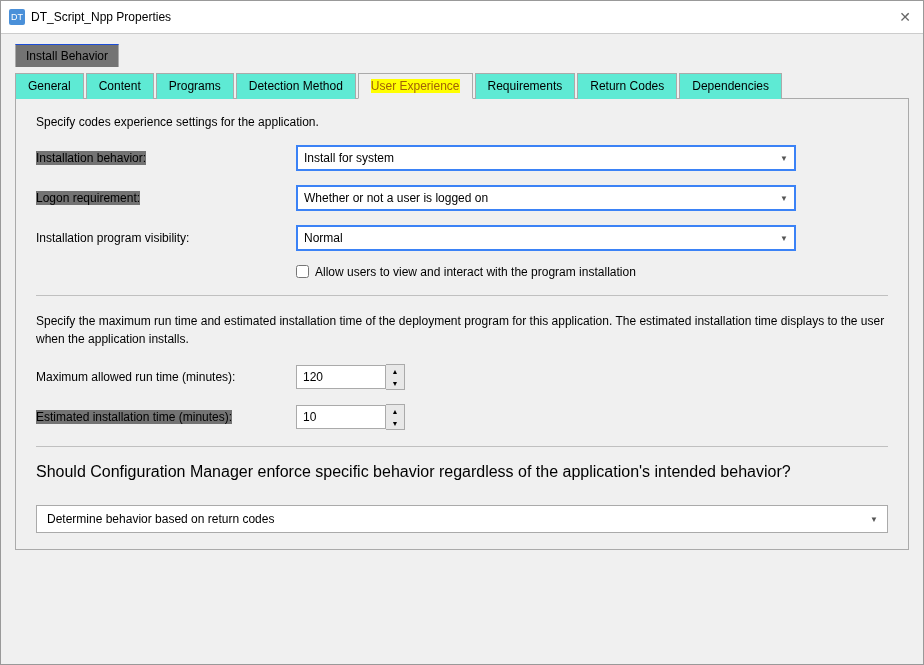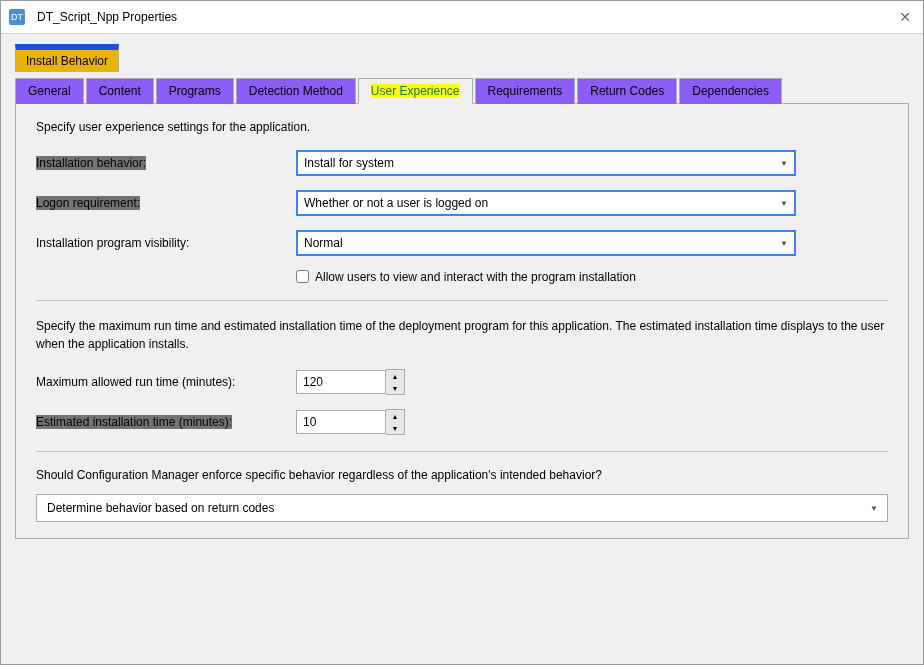--- a/index.html
+++ b/index.html
@@ -21,21 +21,21 @@
       background: #fff;
       border-bottom: 1px solid #ccc;
       padding: 6px 8px;
       display: flex;
       align-items: center;
       justify-content: space-between;
     }
     .title-bar-left {
       display: flex;
       align-items: center;
-      gap: 12px;
+      gap: 6px;
       font-size: 12px;
       font-weight: normal;
     }
     .title-icon {
       width: 16px;
       height: 16px;
       background: #4a90d9;
       border-radius: 2px;
       display: flex;
       align-items: center;
@@ -64,46 +64,46 @@
       display: inline-block;
       padding: 4px 10px;
       border: 1px solid #aaa;
       border-bottom: none;
       background: #e8e8e8;
       cursor: pointer;
       font-size: 12px;
       margin-right: 2px;
     }
     .top-tab.active {
-      background: #eab308;
-      border-top: 6px solid #1d4ed8;
+      background: #737373;
+      border-top: 1px solid #1d4ed8;
       font-weight: normal;
     }
     .tabs-bar {
       border-bottom: 1px solid #aaa;
       margin-bottom: 0;
       display: flex;
       flex-wrap: wrap;
     }
     .tab {
       display: inline-block;
       padding: 5px 12px;
       border: 1px solid #aaa;
       border-bottom: none;
-      background: #8b5cf6;
+      background: #5eead4;
       cursor: pointer;
       font-size: 12px;
       margin-right: 2px;
       margin-bottom: -1px;
     }
     .tab.active {
       background: #f0f0f0;
       border-bottom: 1px solid #f0f0f0;
       font-weight: normal;
-      color: #0f766e;
+      color: #a16207;
     }
     .tab.active .tab-label {
       background-color: #ffff00;
     }
     .main-panel {
       border: 1px solid #aaa;
       border-top: none;
       background: #f0f0f0;
       padding: 16px 20px;
     }
@@ -200,22 +200,22 @@
       display: flex;
       align-items: center;
       justify-content: center;
       font-size: 7px;
       line-height: 1;
     }
     .bottom-section {
       margin-top: 8px;
     }
     .bottom-desc {
-      font-size: 12px;
-      margin-bottom: 12px;
+      font-size: 16px;
+      margin-bottom: 24px;
     }
     .bottom-select-wrap {
       position: relative;
       width: 100%;
     }
     .bottom-select-wrap::after {
       content: '▼';
       font-size: 8px;
       position: absolute;
       right: 10px;
@@ -281,21 +281,21 @@
       <div class="tab">
         <span class="tab-label">Return Codes</span>
       </div>
       <div class="tab">
         <span class="tab-label">Dependencies</span>
       </div>
     </div>
 
     <div class="main-panel">
 
-      <div class="section-desc">Specify user experience settings for the application.</div>
+      <div class="section-desc">Specify codes experience settings for the application.</div>
 
       <div class="form-row">
         <div class="form-label">
           <span class="label-highlighted">Installation behavior:</span>
         </div>
         <div class="form-control-wrap">
           <div class="select-wrapper">
             <select class="select-box">
               <option>Install for system</option>
               <option>Install for user</option>

